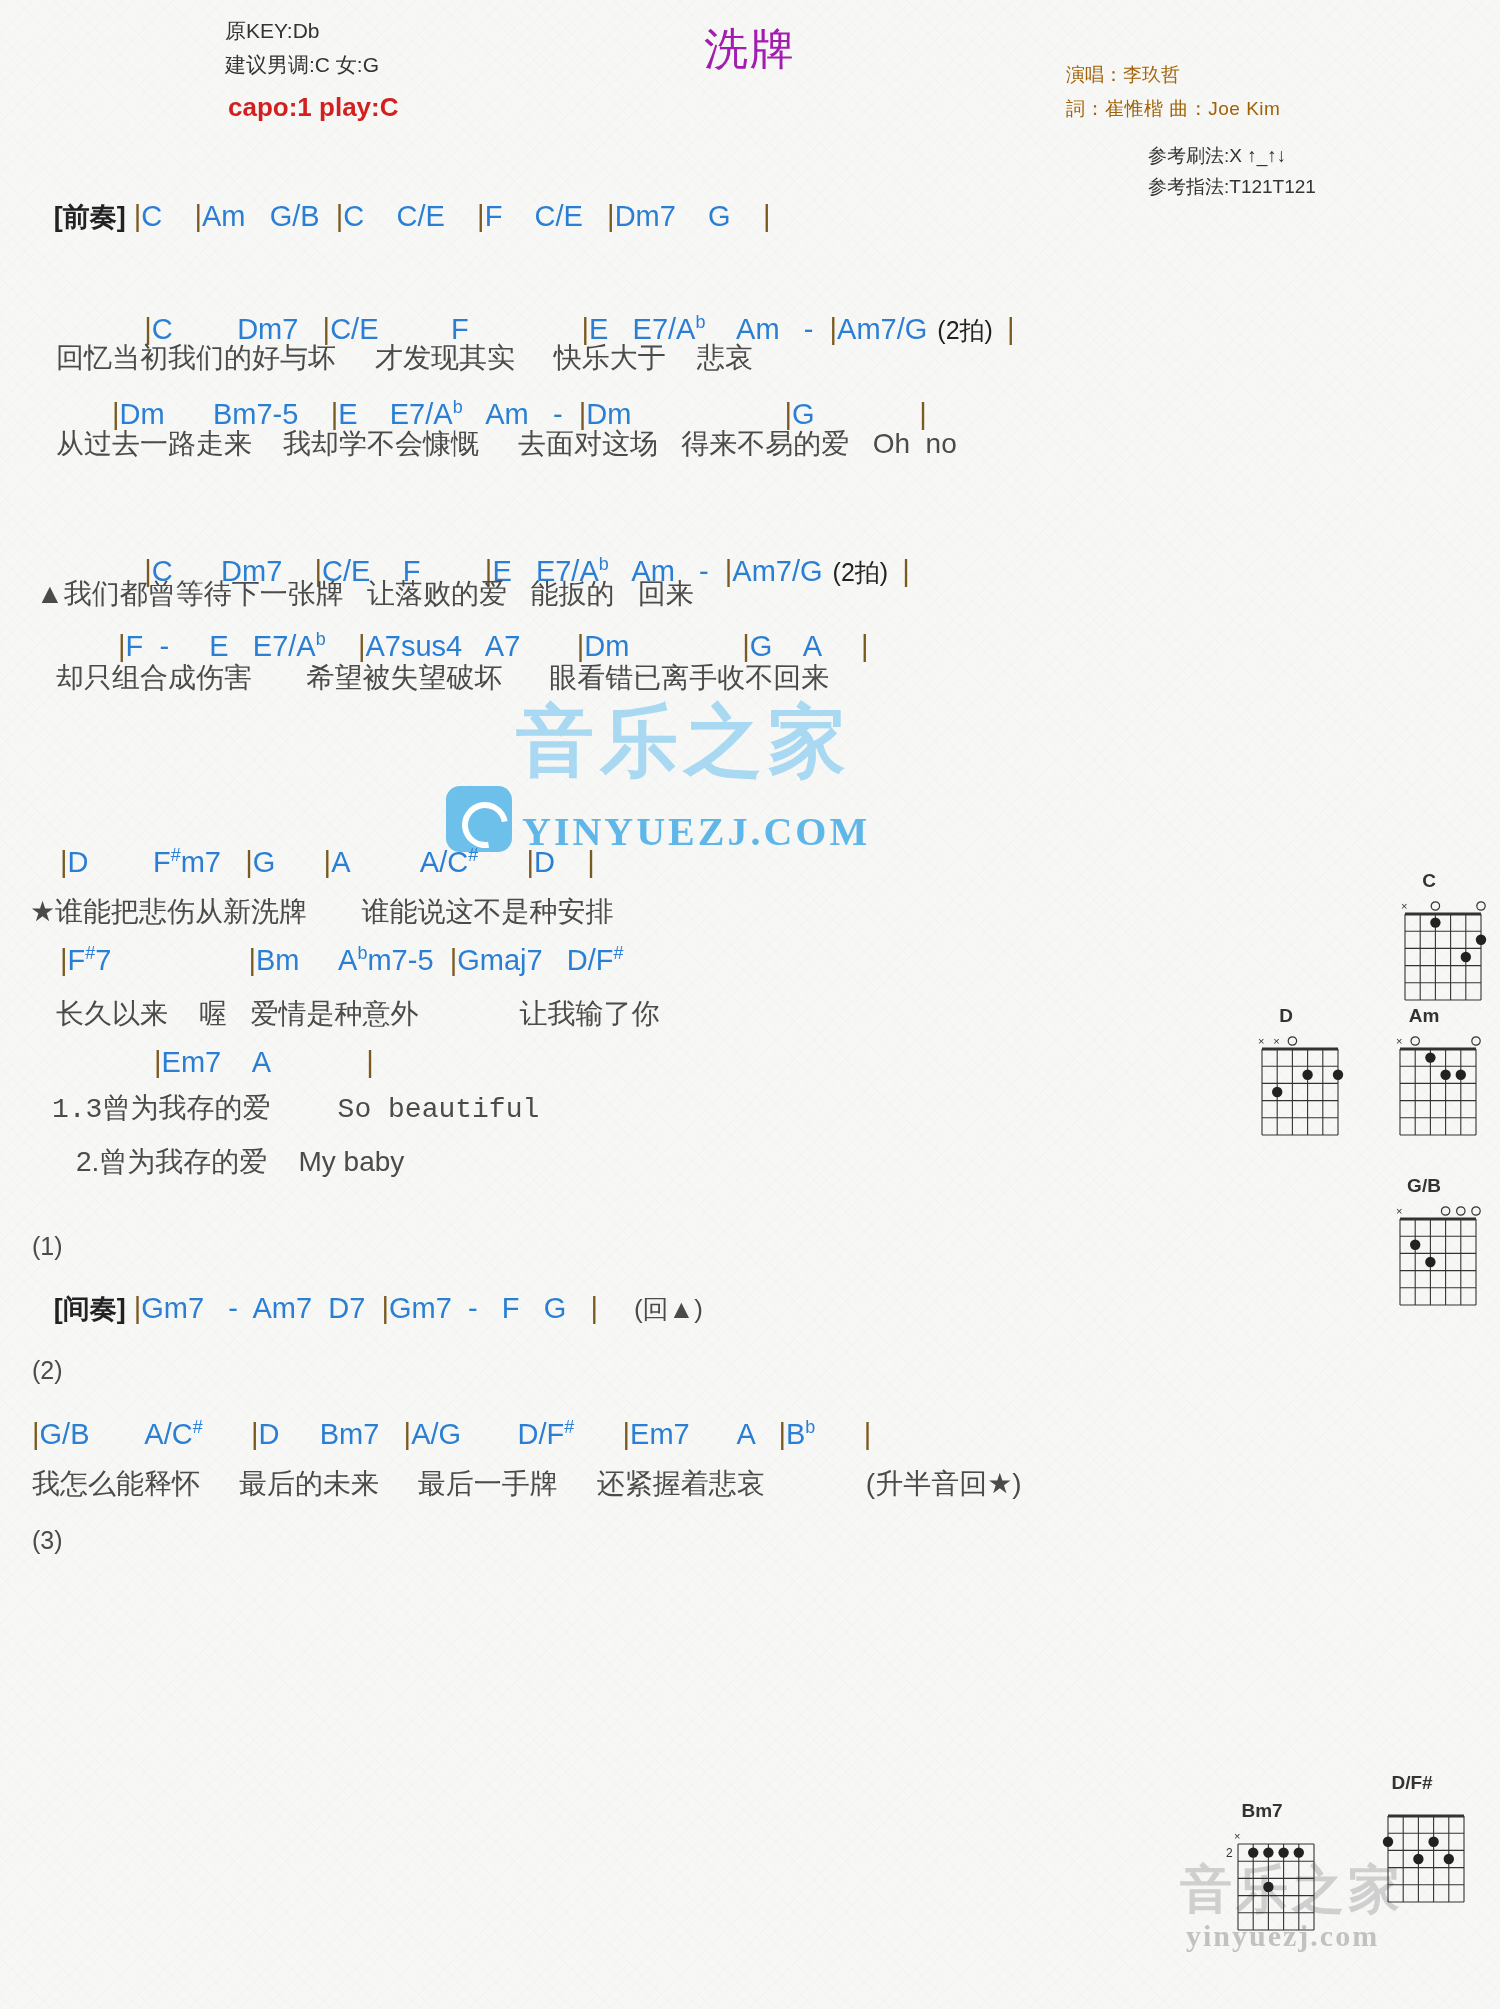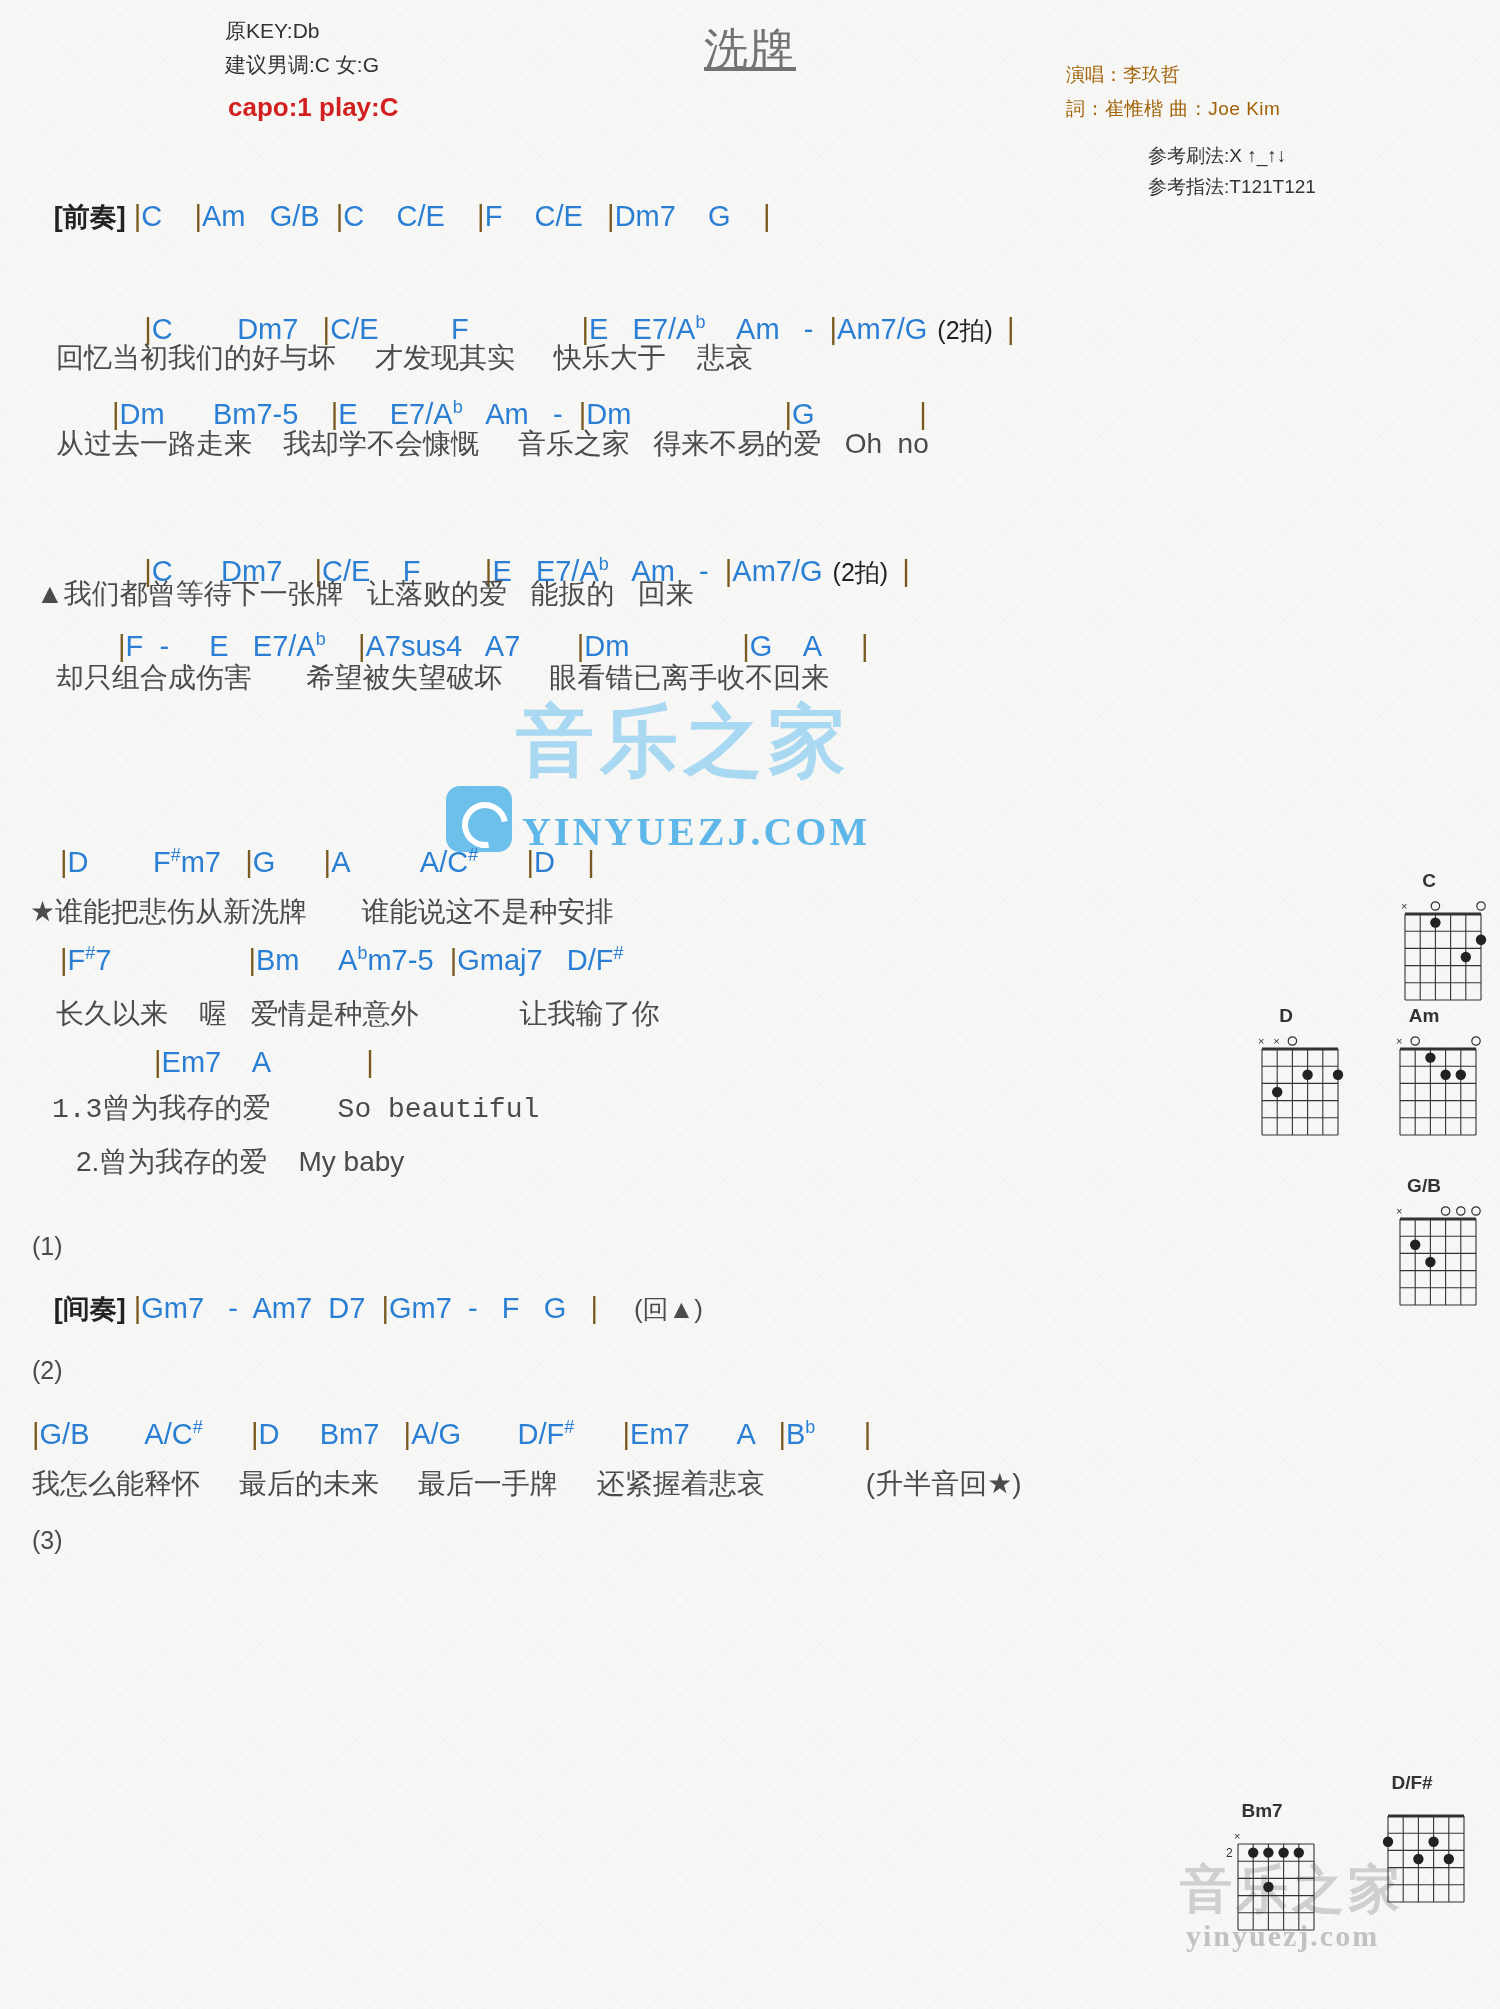--- a/index.html
+++ b/index.html
@@ -26,21 +26,21 @@
   .hdr-key{
     position:absolute; left:225px; top:14px;
     font-size:21px; color:#333; line-height:34px; white-space:nowrap;
   }
   .hdr-capo{
     position:absolute; left:228px; top:92px;
     font-size:26px; font-weight:bold; color:#d21f1f; white-space:nowrap;
   }
   .song-title{
     position:absolute; left:0; top:20px; width:1500px;
-    text-align:center; font-size:44px; color:#737373; letter-spacing:2px;text-decoration:underline;
+    text-align:center; font-size:44px; color:#a21caf; letter-spacing:2px;
   }
   .hdr-credits{
     position:absolute; left:1066px; top:58px;
     font-size:19px; color:#a16207; line-height:34px; white-space:nowrap;
   }
   .hdr-credits .ln2{letter-spacing:0.5px;}
   .hdr-strum{
     position:absolute; left:1148px; top:140px;
     font-size:19px; color:#333; line-height:31px; white-space:nowrap;
   }
@@ -139,21 +139,21 @@
 
   <div class="line" style="left:36px; top:186px;">
     <span class="tag">[前奏]</span><span class="chords" style="margin-left:8px;"><span class="bar">|</span>C    <span class="bar">|</span>Am   G/B  <span class="bar">|</span>C    C/E    <span class="bar">|</span>F    C/E   <span class="bar">|</span>Dm7    G    <span class="bar">|</span></span>
   </div>
 
   <div class="line chords" style="left:112px; top:286px;">
     <span><span class="bar">|</span>C        Dm7   <span class="bar">|</span>C/E         F              <span class="bar">|</span>E   E7/A<sup class="acc">b</sup>    Am   -  <span class="bar">|</span>Am7/G</span><span class="beat" style="margin-left:10px;">(2拍)</span><span style="margin-left:14px;"><span class="bar">|</span></span>
   </div>
   <div class="line lyrics" style="left:56px; top:344px;">回忆当初我们的好与坏     才发现其实     快乐大于    悲哀</div>
   <div class="line chords" style="left:112px; top:400px;"><span class="bar">|</span>Dm      Bm7-5    <span class="bar">|</span>E    E7/A<sup class="acc">b</sup>   Am   -  <span class="bar">|</span>Dm                   <span class="bar">|</span>G             <span class="bar">|</span></div>
-  <div class="line lyrics" style="left:56px; top:430px;">从过去一路走来    我却学不会慷慨     音乐之家   得来不易的爱   Oh  no</div>
+  <div class="line lyrics" style="left:56px; top:430px;">从过去一路走来    我却学不会慷慨     去面对这场   得来不易的爱   Oh  no</div>
 
   <div class="line chords" style="left:112px; top:528px;">
     <span><span class="bar">|</span>C      Dm7    <span class="bar">|</span>C/E    F        <span class="bar">|</span>E   E7/A<sup class="acc">b</sup>   Am   -  <span class="bar">|</span>Am7/G</span><span class="beat" style="margin-left:10px;">(2拍)</span><span style="margin-left:14px;"><span class="bar">|</span></span>
   </div>
   <div class="line lyrics" style="left:36px; top:580px;">▲我们都曾等待下一张牌   让落败的爱   能扳的   回来</div>
   <div class="line chords" style="left:118px; top:632px;"><span class="bar">|</span>F  -     E   E7/A<sup class="acc">b</sup>    <span class="bar">|</span>A7sus4   A7       <span class="bar">|</span>Dm              <span class="bar">|</span>G    A     <span class="bar">|</span></div>
   <div class="line lyrics" style="left:56px; top:664px;">却只组合成伤害       希望被失望破坏      眼看错已离手收不回来</div>
 
   <div class="line chords" style="left:60px; top:848px;"><span class="bar">|</span>D        F<sup class="acc">#</sup>m7   <span class="bar">|</span>G      <span class="bar">|</span>A         A/C<sup class="acc">#</sup>      <span class="bar">|</span>D    <span class="bar">|</span></div>
   <div class="line lyrics" style="left:30px; top:898px;">★谁能把悲伤从新洗牌       谁能说这不是种安排</div>

